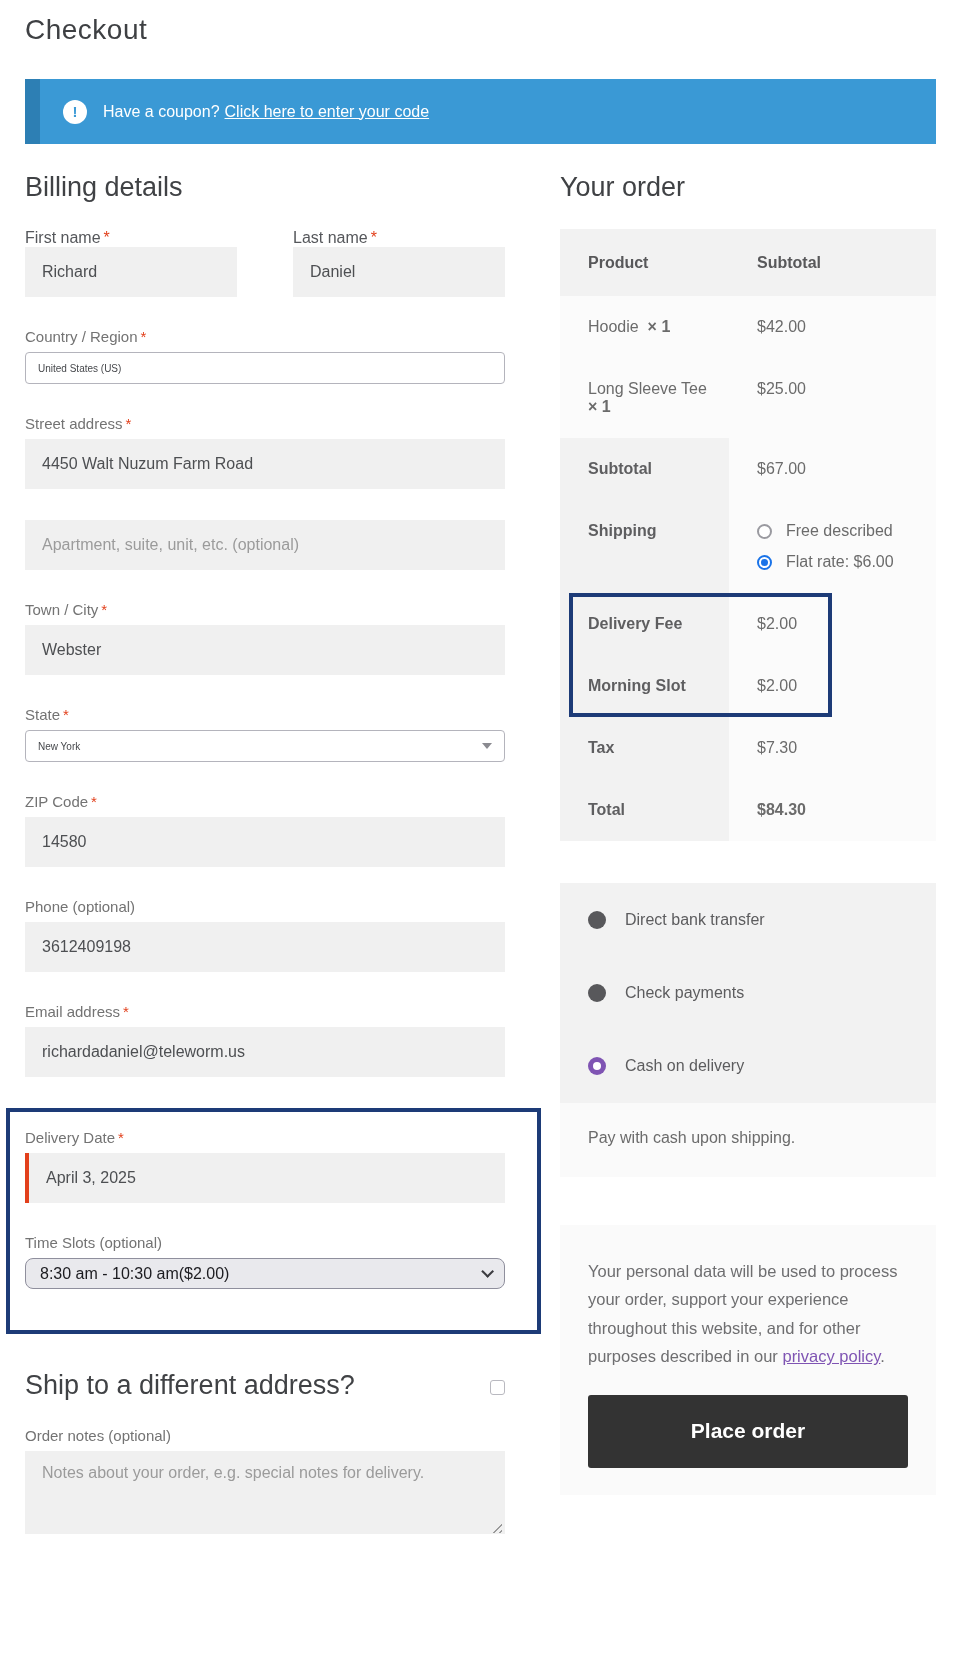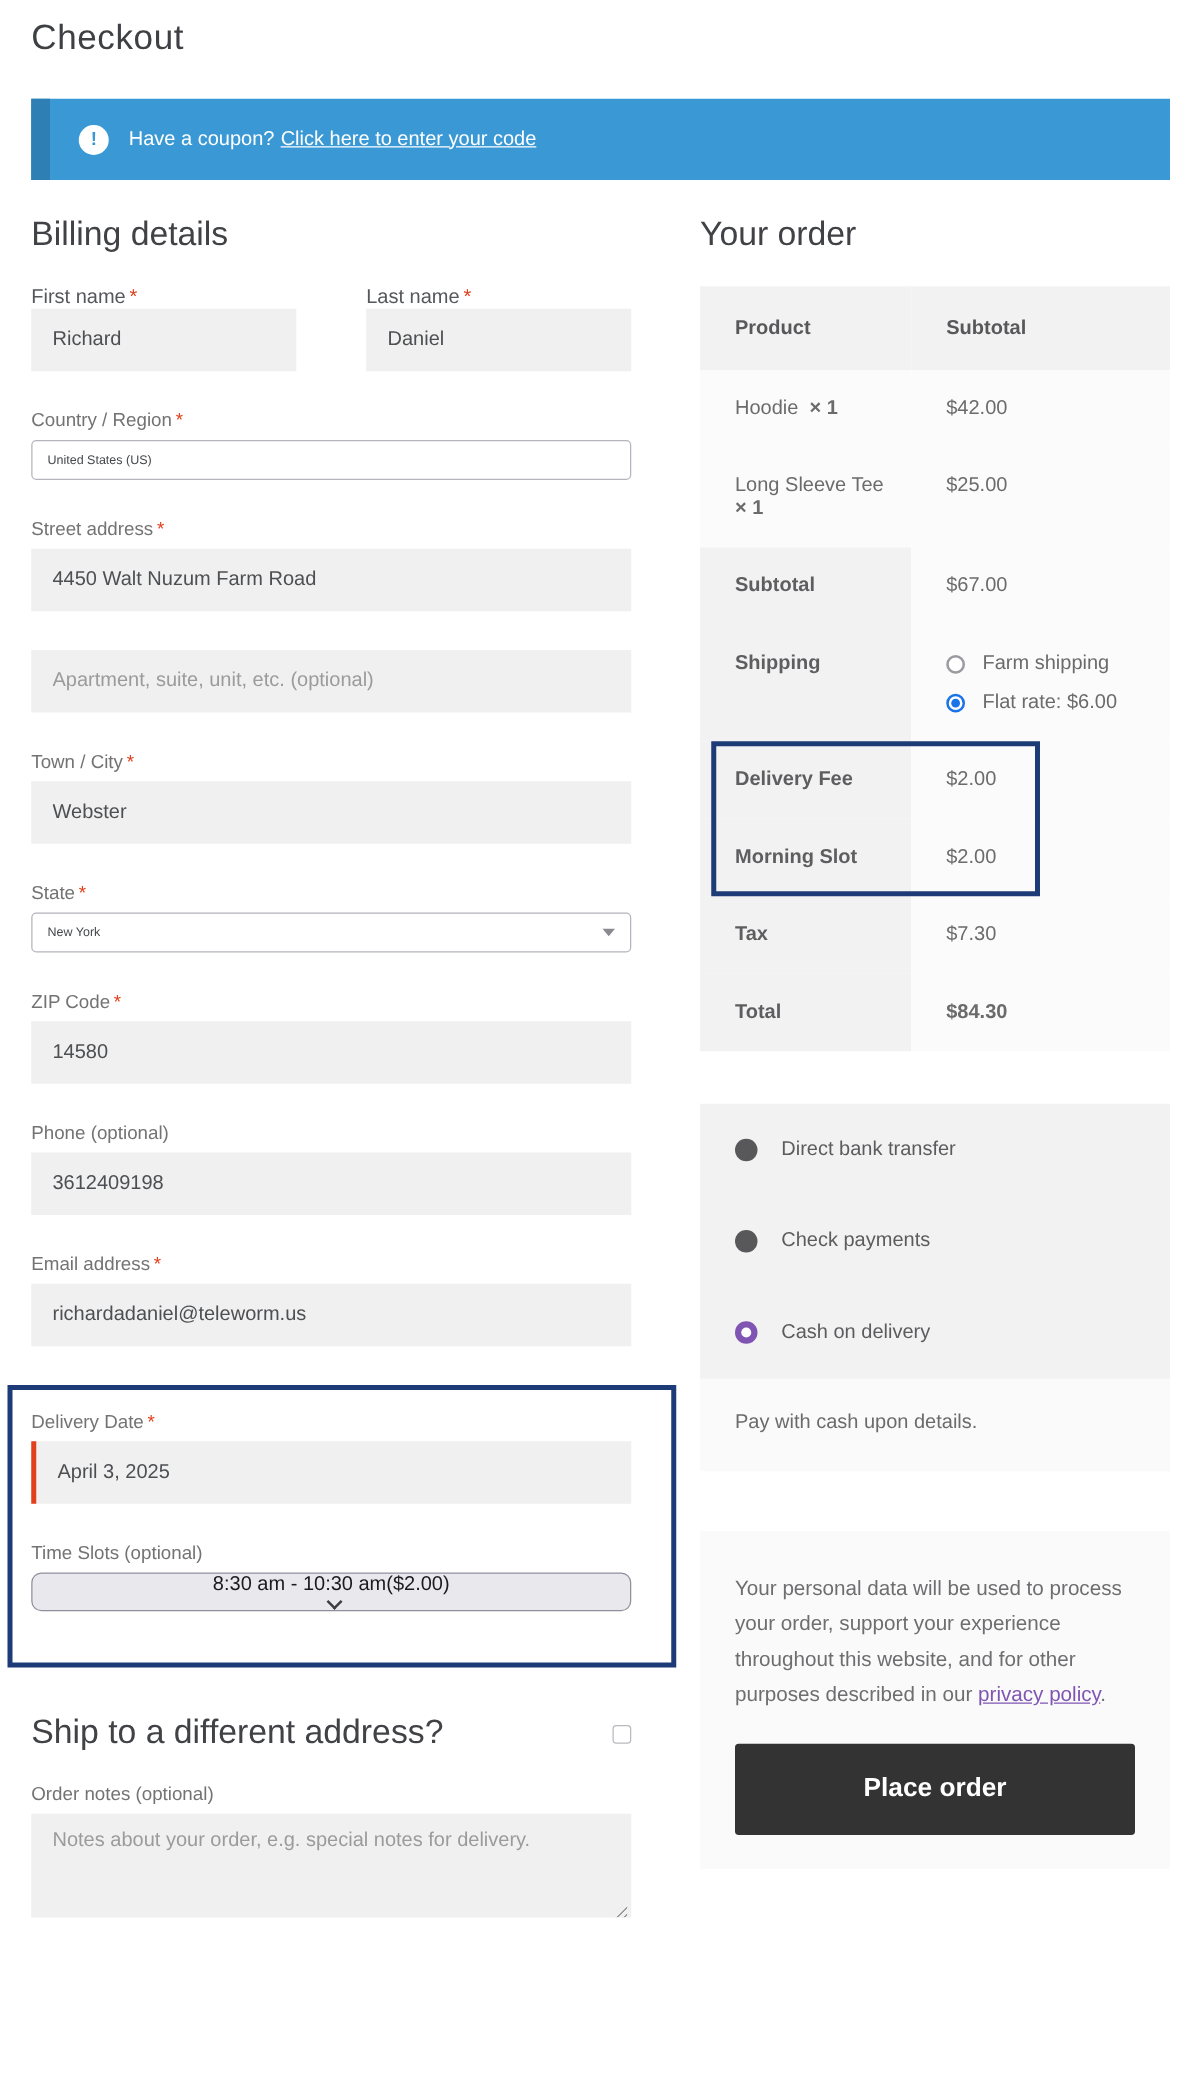--- a/index.html
+++ b/index.html
@@ -38,21 +38,21 @@
               border-top:6px solid #8a8a90; }
   .chev-down { width:9px; height:9px; border-right:2px solid #3c3c40; border-bottom:2px solid #3c3c40;
                transform:rotate(45deg) translateY(-3px); }
 
   
   .delivery-highlight { border:4px solid #1d3b77; margin:0 -36px 36px -19px; padding:17px 32px 25px 15px; }
   .delivery-highlight .form-row:last-child { margin-bottom:16px; }
   .date-input { border-left:4px solid #e2401c; }
   .slot-select { height:31px; background:#e9e9ed; border:1px solid #8f8f9d; border-radius:8px;
                  display:flex; align-items:center; padding:0 14px; font-size:16px; color:#1b1b1f;
-                 width:100%; cursor:pointer;flex-direction:column; }
+                 width:100%; cursor:pointer; }
   .slot-select .grow { flex:1; }
 
   .ship-row { display:flex; align-items:flex-start; justify-content:space-between; margin-bottom:26px; margin-top:4px; }
   .ship-row h3 { margin-bottom:0; }
   .ship-checkbox { width:15px; height:15px; border:1px solid #b9b9c0; border-radius:3px; background:#fff;
                    margin-top:10px; cursor:pointer; appearance:none; -webkit-appearance:none; }
 
   .notes-wrap { position:relative; }
   textarea.notes { width:100%; height:83px; background:#f0f0f0; border:none; resize:none;
                    font-family:inherit; font-size:16px; color:#4d4f52; padding:13px 17px; }
@@ -220,21 +220,21 @@
         <div class="o-row tot">
           <div class="c1">Subtotal</div>
           <div class="c2">$67.00</div>
         </div>
 
         <div class="o-row tot">
           <div class="c1">Shipping</div>
           <div class="c2">
             <div class="ship-opt">
               <span class="radio-off"></span>
-              <span>Farm shipping</span>
+              <span>Free described</span>
             </div>
             <div class="ship-opt">
               <span class="radio-blue"></span>
               <span>Flat rate: $6.00</span>
             </div>
           </div>
         </div>
 
         <div class="fee-rows">
           <div class="o-row tot">
@@ -266,21 +266,21 @@
         </div>
         <div class="pay-method">
           <span class="pdot-gray"></span>
           <span>Check payments</span>
         </div>
         <div class="pay-method">
           <span class="pdot-purple"></span>
           <span>Cash on delivery</span>
         </div>
       </div>
-      <div class="pay-desc">Pay with cash upon details.</div>
+      <div class="pay-desc">Pay with cash upon shipping.</div>
 
       <div class="privacy-block">
         <p class="privacy-text"><span>Your personal data will be used to process your order, support your experience throughout this website, and for other purposes described in our </span><a>privacy policy</a><span>.</span></p>
         <button class="place-order-btn">Place order</button>
       </div>
     </div>
   </div>
 </div>
 
 </body></html>

